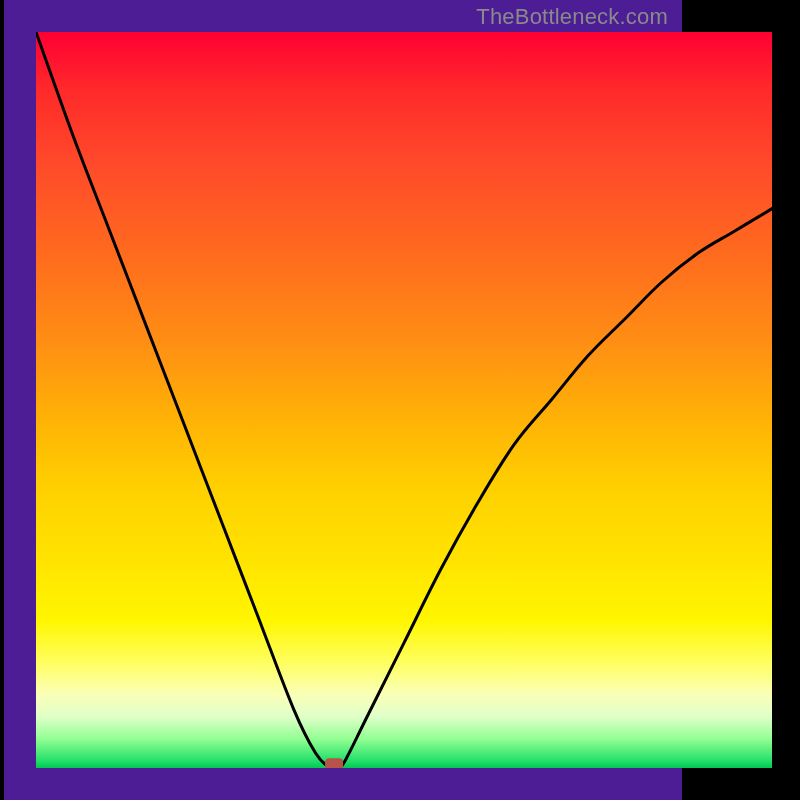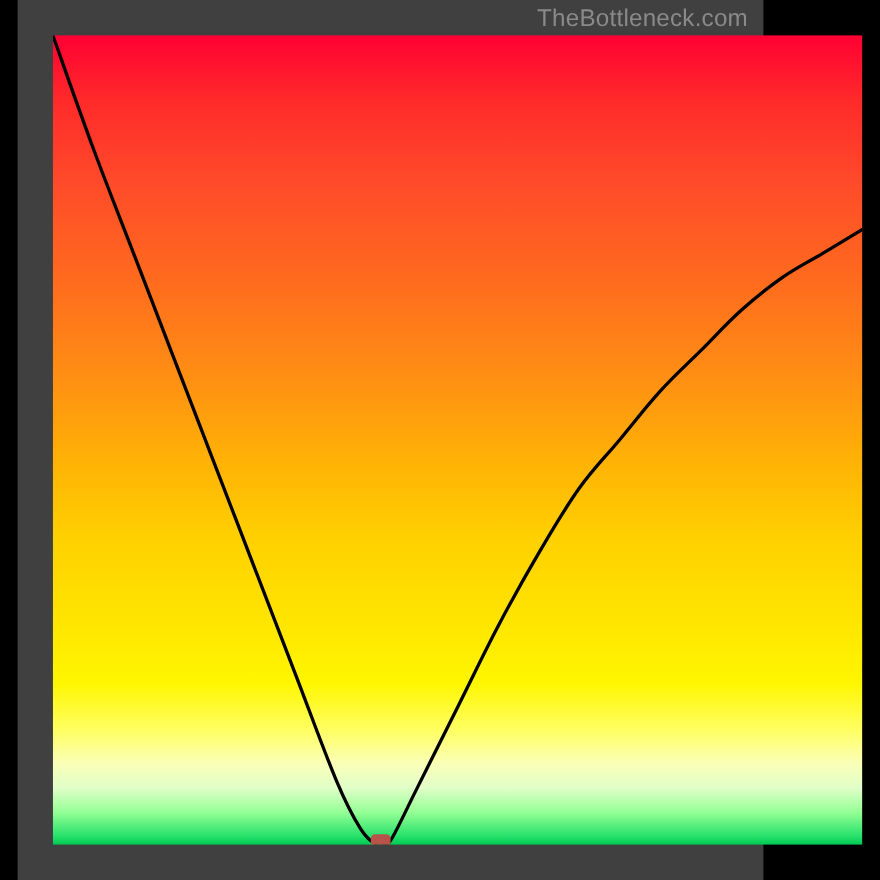--- a/index.html
+++ b/index.html
@@ -7,24 +7,24 @@
     padding: 0;
     width: 800px;
     height: 800px;
     background: #000;
     overflow: hidden;
     font-family: Arial, Helvetica, sans-serif;
   }
   .frame {
     position: absolute;
     top: 0;
-    left: 16px;
+    left: 4px;
     width: 678px;
     height: 800px;
-    background: #404040;
+    background: #4c1d95;
   }
   .plot-area {
     position: absolute;
     top: 32px;
     left: 32px;
     width: 736px;
     height: 736px;
     overflow: hidden;
   }
   .gradient-bg {

